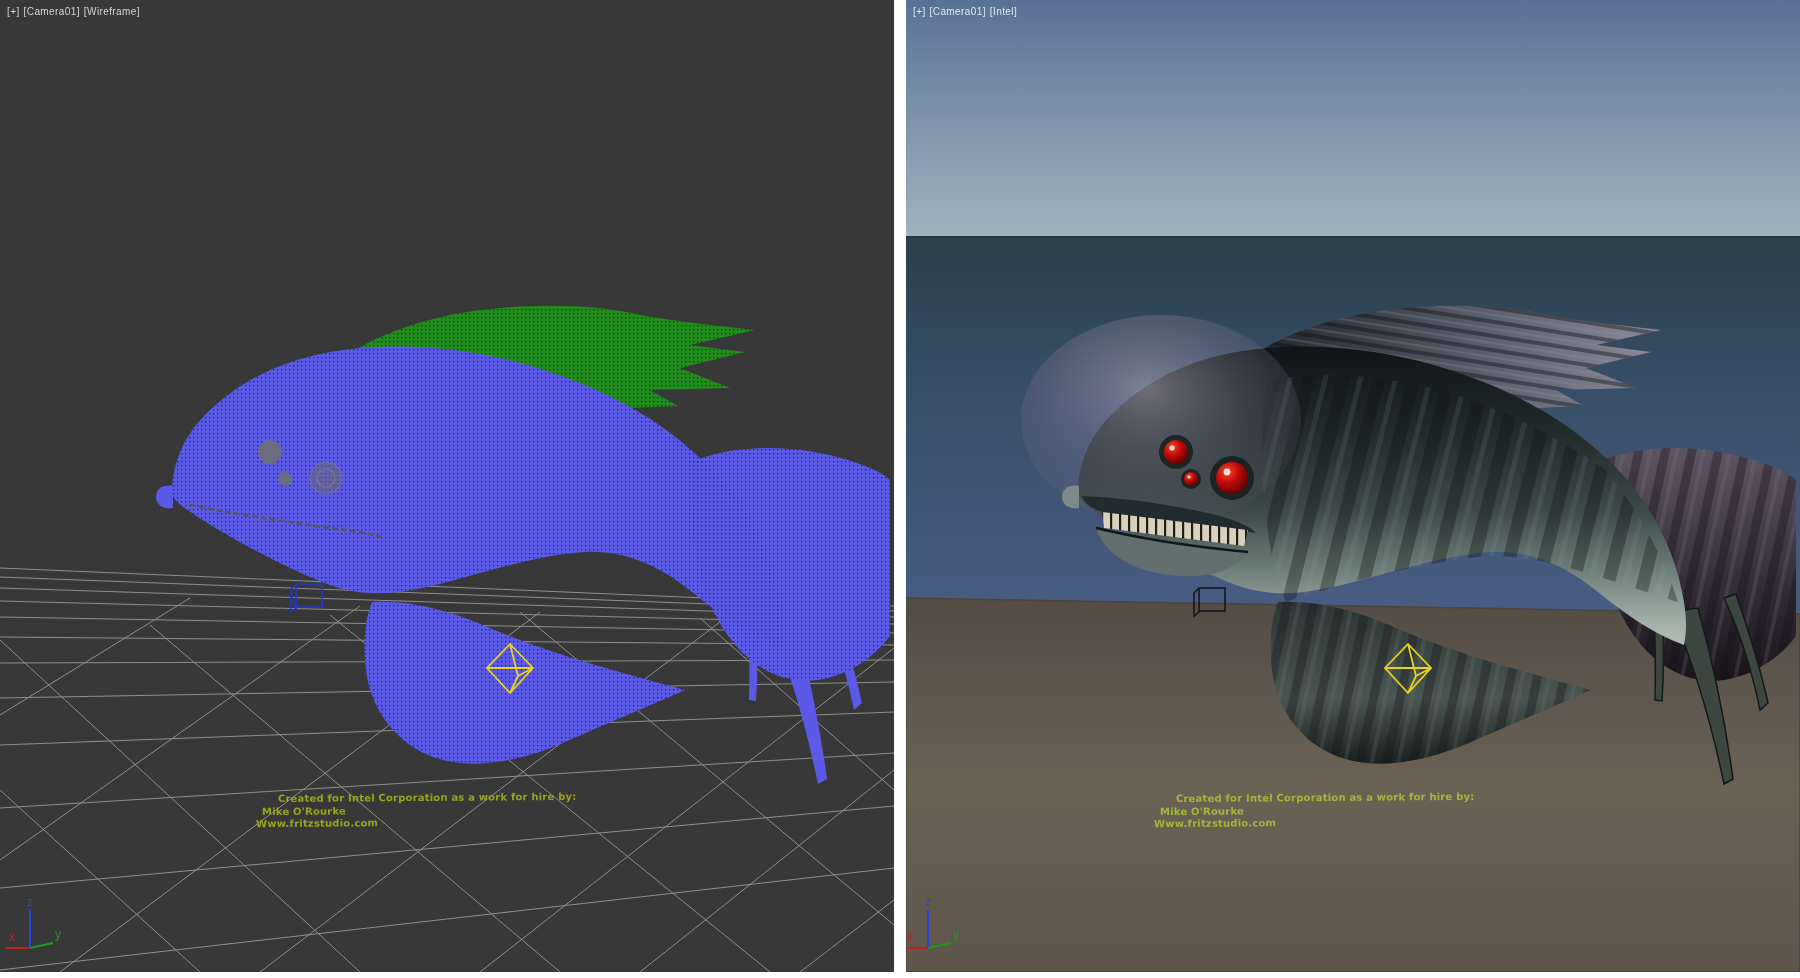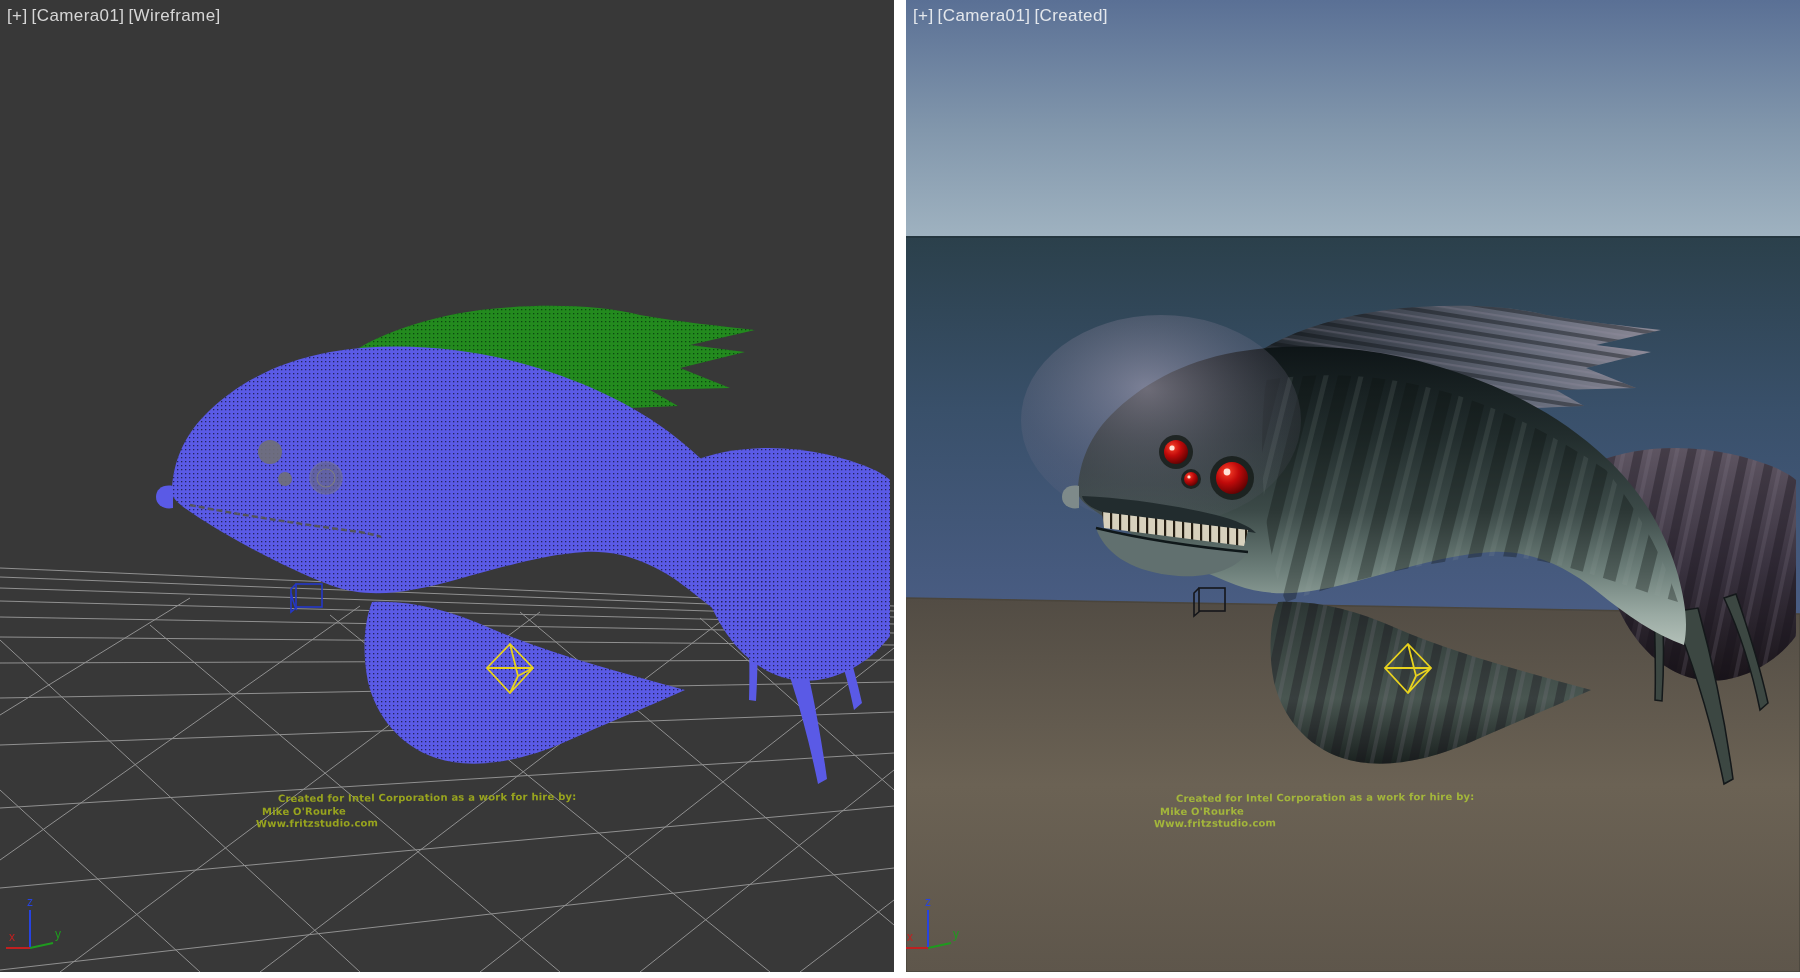--- a/index.html
+++ b/index.html
@@ -1,19 +1,19 @@
 <!DOCTYPE html>
 <html><head>
 <meta charset="utf-8">
 <style>
   html,body{margin:0;padding:0;background:#ffffff;}
   .stage{position:relative;width:1800px;height:978px;overflow:hidden;background:#ffffff;
          font-family:"Liberation Sans",sans-serif;}
   .stage svg{position:absolute;left:0;top:0;}
-  .vp-label{position:absolute;top:6px;font-size:17px;letter-spacing:.4px;white-space:nowrap;
+  .vp-label{position:absolute;top:6px;font-size:10px;letter-spacing:.4px;white-space:nowrap;
             font-family:"Liberation Sans",sans-serif;}
   .vp-label span{margin-right:4px;cursor:pointer;}
   #label-left{left:7px;color:#d6d6d6;}
   #label-right{left:913px;color:#e3e7ec;}
   .credit{position:absolute;top:792px;width:330px;font-family:"DejaVu Sans",sans-serif;
           font-size:10px;font-weight:bold;letter-spacing:.2px;line-height:12.5px;
           transform:rotate(-.4deg);}
   #credit-left{left:256px;color:#98a41e;}
   #credit-right{left:1154px;color:#a3b63b;}
   .credit .l1{margin-left:22px;}
@@ -267,21 +267,21 @@
   </g>
 
   <rect x="894" y="0" width="12" height="978" fill="#ffffff"></rect>
   <rect x="0" y="972" width="1800" height="6" fill="#ffffff"></rect>
 </svg>
 
 <div class="vp-label" id="label-left">
   <span>[+]</span><span>[Camera01]</span><span>[Wireframe]</span>
 </div>
 <div class="vp-label" id="label-right">
-  <span>[+]</span><span>[Camera01]</span><span>[Created]</span>
+  <span>[+]</span><span>[Camera01]</span><span>[Intel]</span>
 </div>
 
 <div class="credit" id="credit-left">
   <div class="l1">Created for Intel Corporation as a work for hire by:</div>
   <div class="l2">Mike O'Rourke</div>
   <div class="l3">Www.fritzstudio.com</div>
 </div>
 <div class="credit" id="credit-right">
   <div class="l1">Created for Intel Corporation as a work for hire by:</div>
   <div class="l2">Mike O'Rourke</div>

